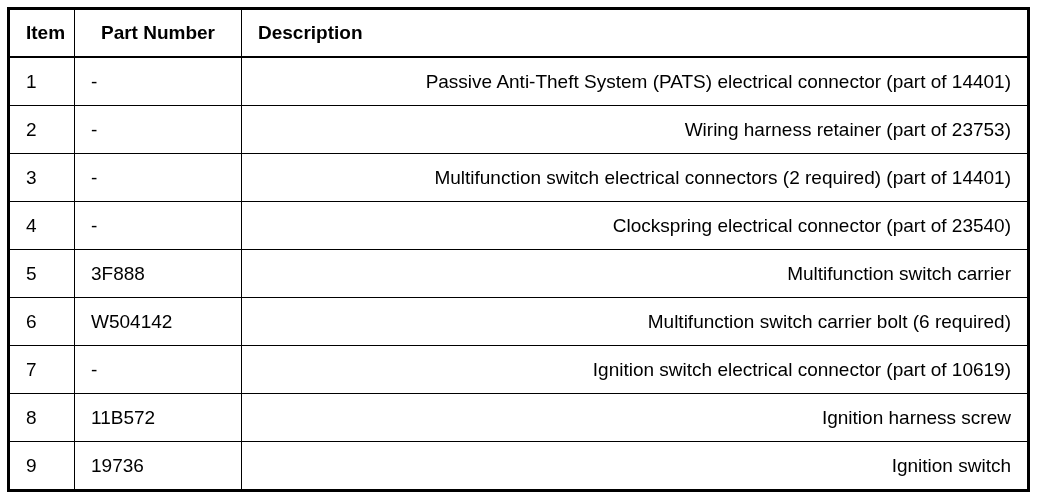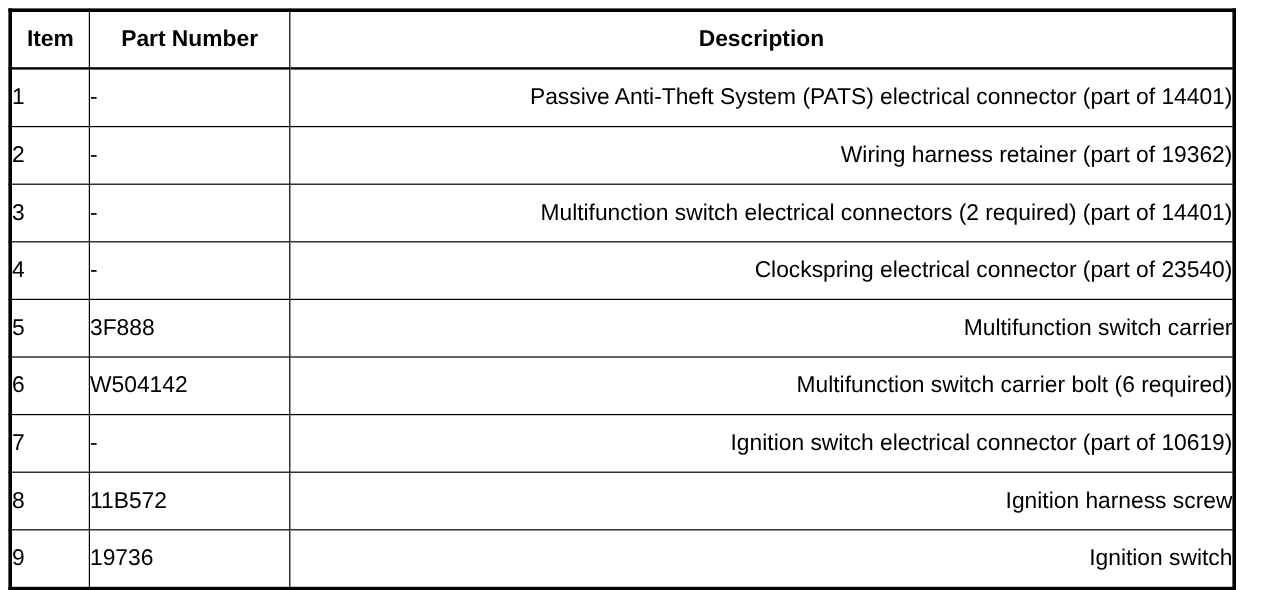--- a/index.html
+++ b/index.html
@@ -30,38 +30,38 @@
     border: 3px solid #000000;
     background: #ffffff;
   }
   .parts-table col.col-item { width: 66px; }
   .parts-table col.col-part { width: 167px; }
   .parts-table col.col-desc { width: auto; }
 
   .parts-table th,
   .parts-table td {
     border: 1px solid #000000;
-    padding: 0 0;
+    padding: 0 16px;
     height: 47px;
     vertical-align: middle;
     font-size: 19px;
     line-height: 22px;
     white-space: nowrap;
     overflow: hidden;
   }
   .parts-table thead th {
     font-weight: bold;
     height: 46px;
     border-bottom: 2px solid #000000;
   }
   .th-item, .th-part {
     text-align: center;
   }
   .th-desc {
-    text-align: center;
+    text-align: left;
   }
   .td-item {
     text-align: left;
   }
   .td-part {
     text-align: left;
   }
   .td-desc {
     text-align: right;
   }
@@ -85,21 +85,21 @@
     </thead>
     <tbody>
       <tr>
         <td class="td-item">1</td>
         <td class="td-part">-</td>
         <td class="td-desc">Passive Anti-Theft System (PATS) electrical connector (part of 14401)</td>
       </tr>
       <tr>
         <td class="td-item">2</td>
         <td class="td-part">-</td>
-        <td class="td-desc">Wiring harness retainer (part of 19362)</td>
+        <td class="td-desc">Wiring harness retainer (part of 23753)</td>
       </tr>
       <tr>
         <td class="td-item">3</td>
         <td class="td-part">-</td>
         <td class="td-desc">Multifunction switch electrical connectors (2 required) (part of 14401)</td>
       </tr>
       <tr>
         <td class="td-item">4</td>
         <td class="td-part">-</td>
         <td class="td-desc">Clockspring electrical connector (part of 23540)</td>

